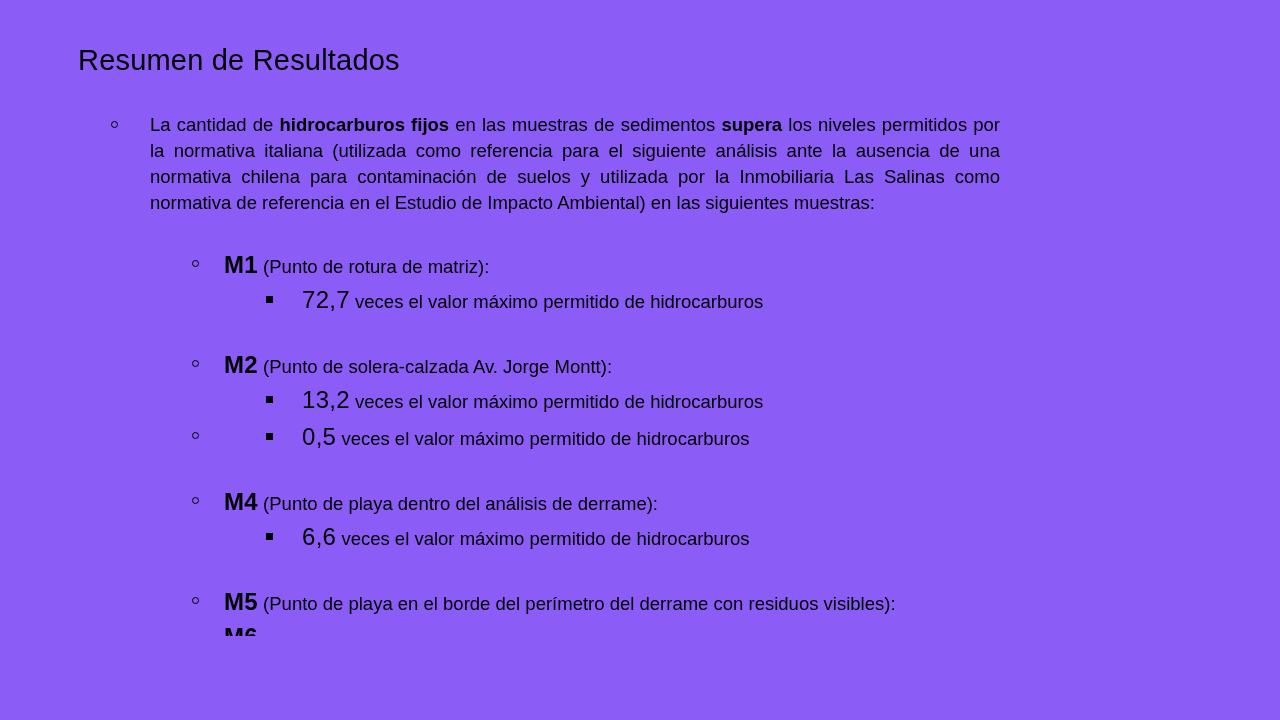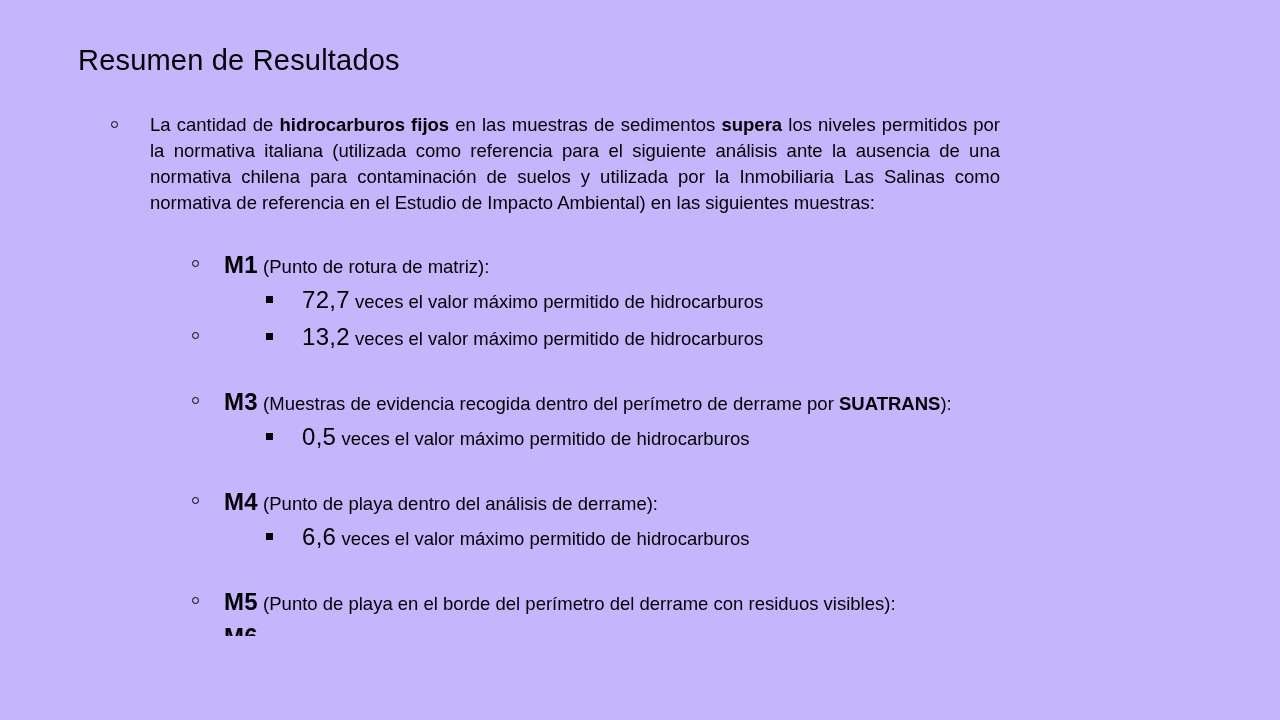--- a/index.html
+++ b/index.html
@@ -11,21 +11,21 @@
     width: 1280px;
     height: 720px;
     overflow: hidden;
     font-family: "Liberation Sans", sans-serif;
     color: #000000;
   }
   .slide {
     position: relative;
     width: 1280px;
     height: 720px;
-    background: #c4b5fd;
+    background: #8b5cf6;
   }
   .slide-title {
     position: absolute;
     left: 78px;
     top: 44px;
     font-size: 29px;
     font-weight: 400;
     letter-spacing: 0.2px;
     color: #000000;
     white-space: nowrap;
@@ -150,29 +150,29 @@
       <span class="marker"></span>
       <div class="text"><span class="code">M1</span><span> (Punto de rotura de matriz):</span></div>
     </div>
     <div class="lvl3">
       <span class="marker"></span>
       <div class="text"><span class="num">72,7</span><span> veces el valor máximo permitido de hidrocarburos</span></div>
     </div>
 
     <div class="lvl2">
       <span class="marker"></span>
+      <div class="text"><span class="code">M2</span><span> (Punto de solera-calzada Av. Jorge Montt):</span></div>
     </div>
     <div class="lvl3">
       <span class="marker"></span>
       <div class="text"><span class="num">13,2</span><span> veces el valor máximo permitido de hidrocarburos</span></div>
     </div>
 
     <div class="lvl2">
       <span class="marker"></span>
-      <div class="text"><span class="code">M3</span><span> (Muestras de evidencia recogida dentro del perímetro de derrame por </span><b>SUATRANS</b><span>):</span></div>
     </div>
     <div class="lvl3">
       <span class="marker"></span>
       <div class="text"><span class="num">0,5</span><span> veces el valor máximo permitido de hidrocarburos</span></div>
     </div>
 
     <div class="lvl2">
       <span class="marker"></span>
       <div class="text"><span class="code">M4</span><span> (Punto de playa dentro del análisis de derrame):</span></div>
     </div>

